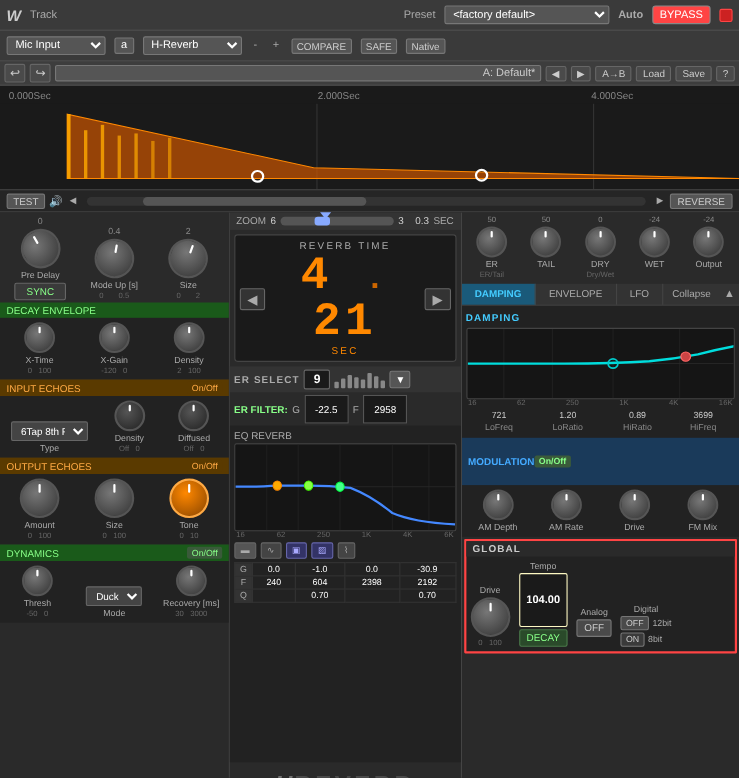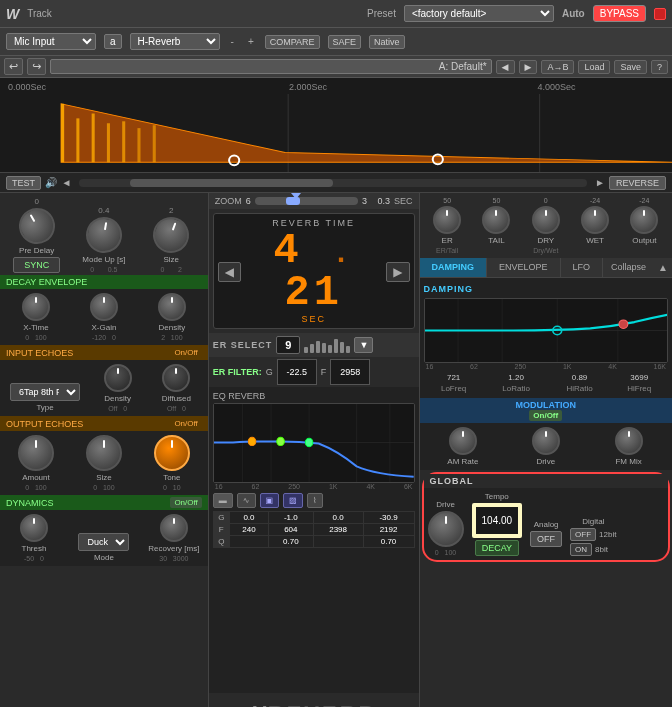--- a/index.html
+++ b/index.html
@@ -511,39 +511,38 @@
       color: #ccc;
     }
 
     
     .mod-section { background: #222; }
     .mod-header {
       background: #1a3a5a;
       color: #44aaff;
       font-size: 9px;
       font-weight: bold;
-      padding: 2px 6px;
-      display: flex;
-      align-items: center;
-      justify-content: flex-end;
-      flex-direction: column;
+      padding: 16px 6px;
+      display: flex;
+      align-items: center;
+      justify-content: flex-start;
     }
     .mod-knobs-row {
       display: flex;
       padding: 4px;
       gap: 4px;
       justify-content: space-around;
     }
 
     
     .global-section {
       background: #222;
       border: 2px solid #ff4444;
       margin: 2px;
-      border-radius: 15px;
+      border-radius: 1px;
     }
     .global-header {
       background: #2a2a2a;
       color: #ccc;
       font-size: 9px;
       font-weight: bold;
       padding: 2px 6px;
       letter-spacing: 1px;
     }
     .global-content {
@@ -557,23 +556,23 @@
       flex-direction: column;
       align-items: center;
       gap: 2px;
     }
     .global-col-label {
       font-size: 8px;
       color: #aaa;
       text-align: center;
     }
     .tempo-display {
-      background: #1a1a1a; border: 4px solid #fef9c3;
-      color: #fff; font-size: 10px; font-weight: normal;
-      padding: 8px 6px; border-radius: 2px; text-align: center;
+      background: #1a1a1a; border: 1px solid #fef9c3;
+      color: #fff; font-size: 10px; font-weight: bold;
+      padding: 18px 6px; border-radius: 2px; text-align: center;
     }
     .off-btn {
       background: #4a4a4a; border: 1px solid #777; color: #ccc;
       font-size: 9px; padding: 2px 6px; cursor: pointer; border-radius: 2px;
     }
     .host-btn {
       background: #2a4a2a; border: 1px solid #4a7a4a; color: #88ff88;
       font-size: 9px; padding: 2px 6px; cursor: pointer; border-radius: 2px;
     }
     .bit-col {
@@ -1016,20 +1015,24 @@
     </div>
 
     <div class="mod-section">
       <div class="mod-header">
         <span>MODULATION</span>
         <span class="onoff-badge" style="background:#3a5a3a;color:#88ff88">On/Off</span>
       </div>
       <div class="mod-knobs-row">
         <div class="knob-group">
           <div class="knob small"></div>
+          <div class="knob-label">AM Depth</div>
+        </div>
+        <div class="knob-group">
+          <div class="knob small"></div>
           <div class="knob-label">AM Rate</div>
         </div>
         <div class="knob-group">
           <div class="knob small"></div>
           <div class="knob-label">Drive</div>
         </div>
         <div class="knob-group">
           <div class="knob small"></div>
           <div class="knob-label">FM Mix</div>
         </div>

